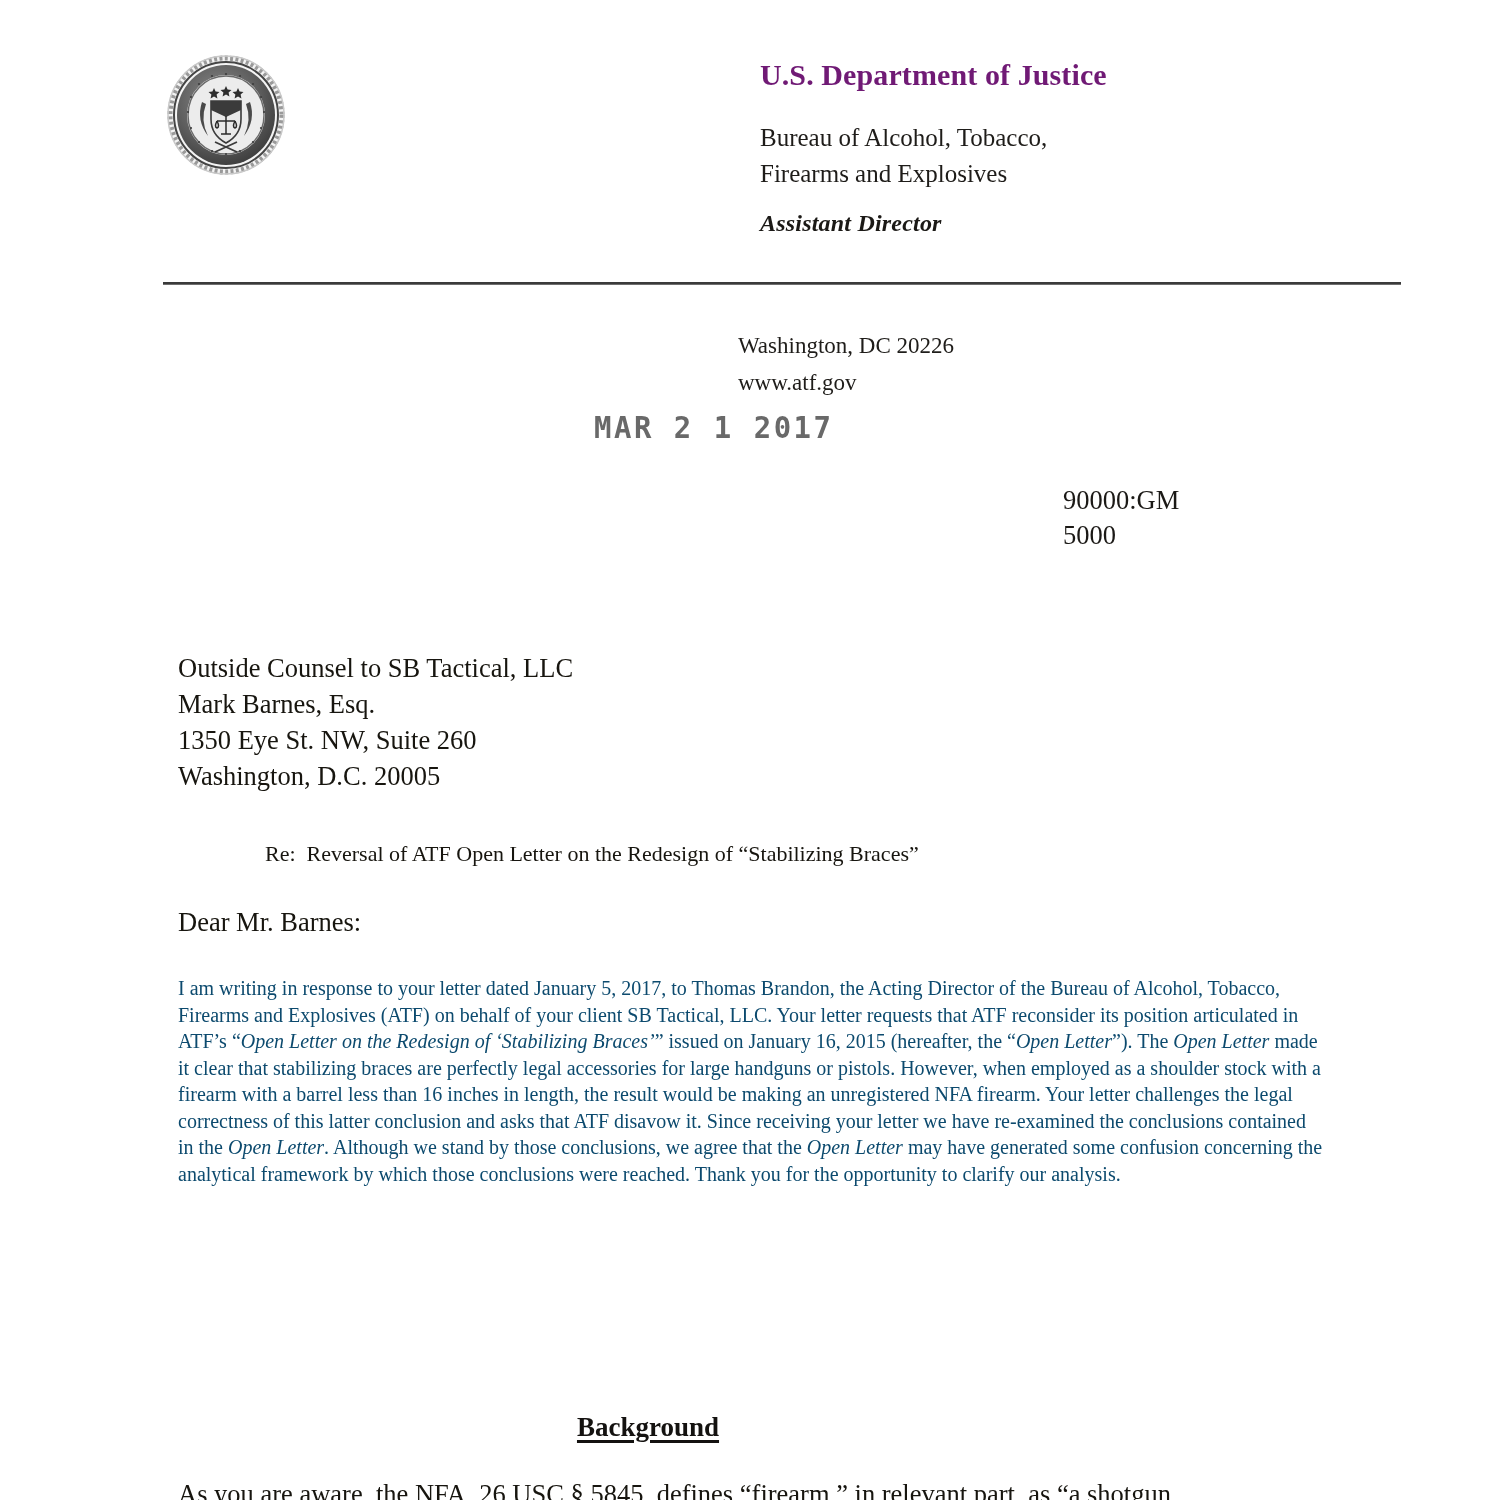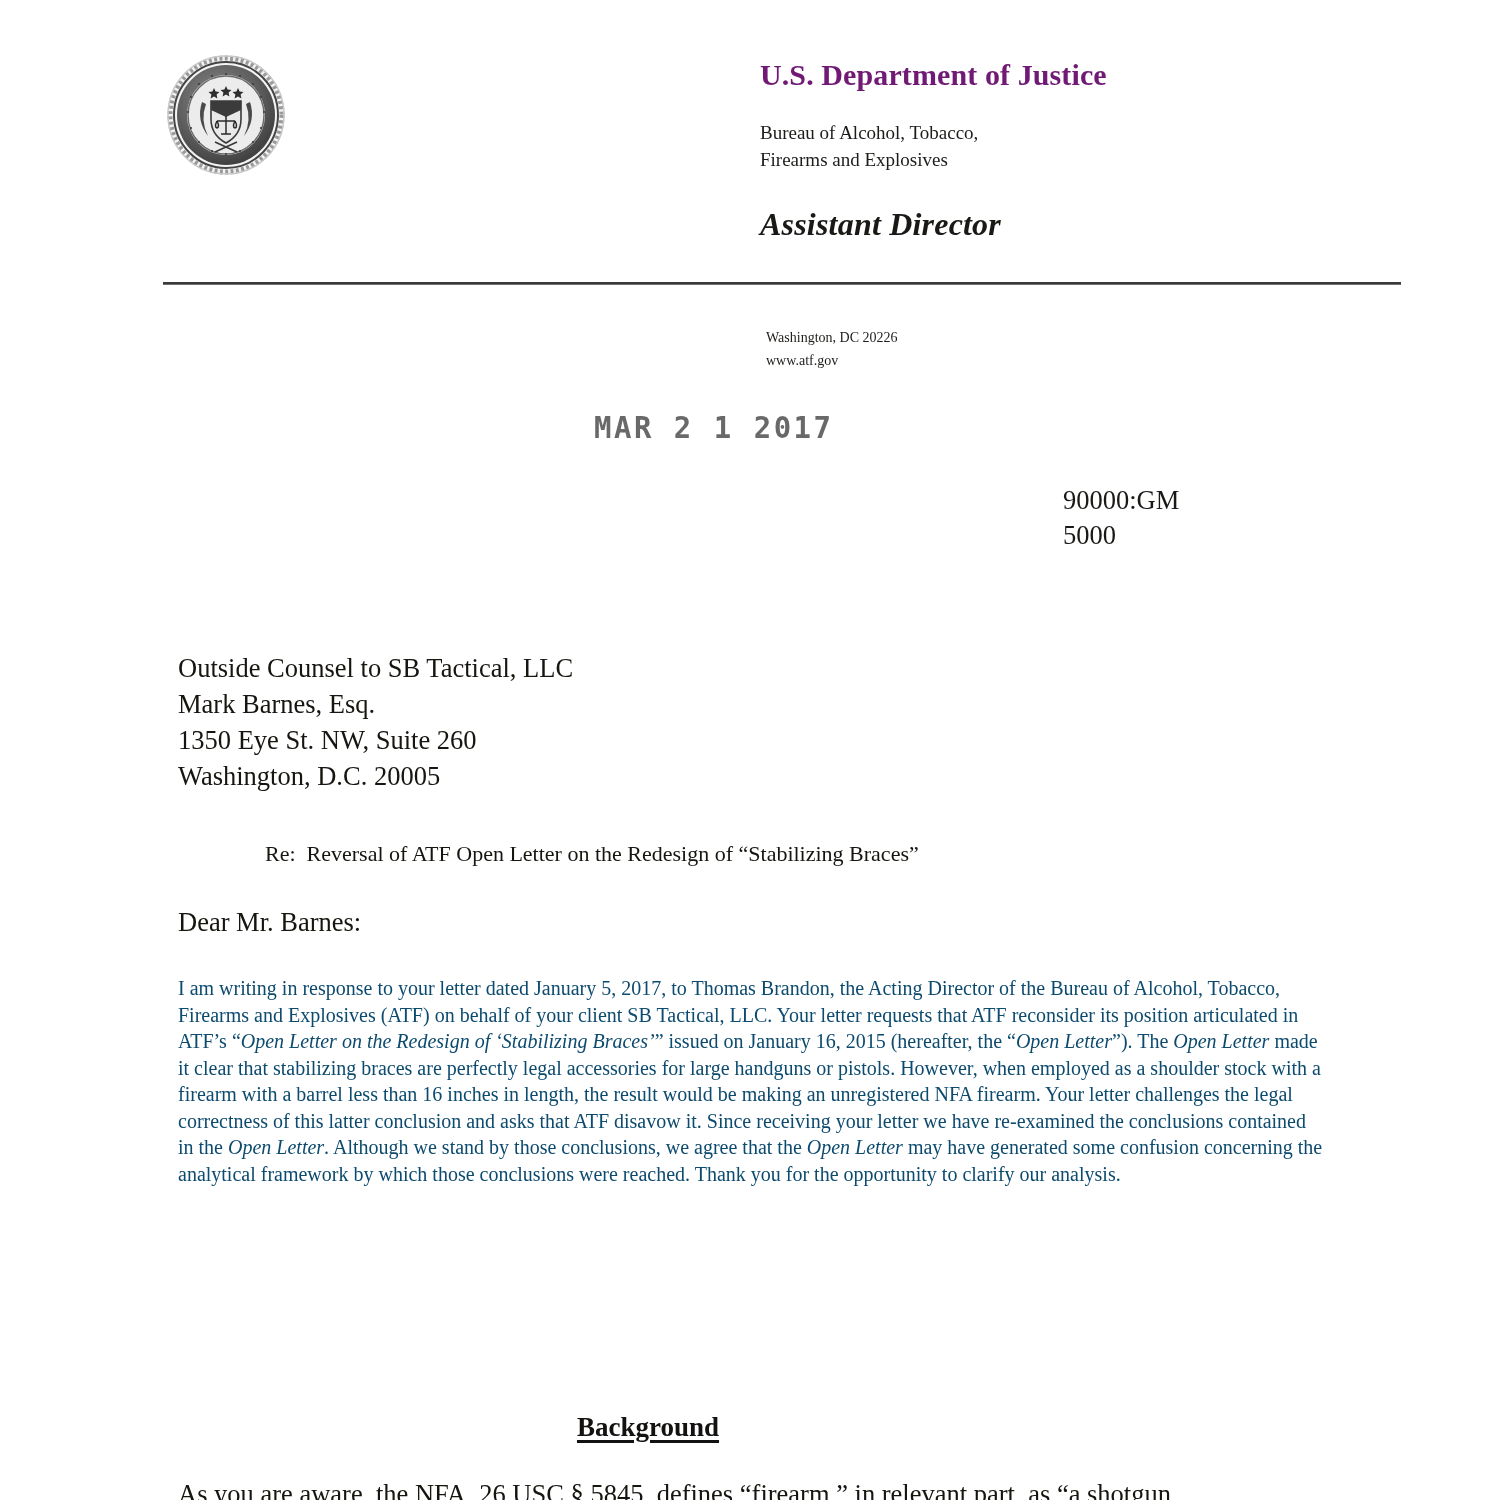--- a/index.html
+++ b/index.html
@@ -35,27 +35,27 @@
   }
   .lh-dept {
     font-size: 30px;
     font-weight: bold;
     letter-spacing: 0.1px;
     line-height: 1.1;
     color: #701a75;
   }
   .lh-bureau {
     margin-top: 29px;
-    font-size: 19px;
+    font-size: 25px;
     line-height: 1.42;
     color: #1e1c19;
   }
   .lh-role {
-    margin-top: 32px;
-    font-size: 32px;
+    margin-top: 19px;
+    font-size: 24px;
     font-style: italic;
     font-weight: bold;
     letter-spacing: 0.2px;
     color: #1b1916;
   }
 
   .rule {
     position: absolute;
     left: 163px;
     top: 282px;
@@ -66,23 +66,23 @@
   .rule::after{
     content:"";
     position:absolute;
     left:0; top:2px;
     width:100%; height:1px;
     background:#6f6f6f;
   }
 
   .addr-gov {
     position: absolute;
-    left: 766px;
+    left: 738px;
     top: 327px;
-    font-size: 14px;
+    font-size: 23px;
     line-height: 1.62;
     color: #1f1d1a;
   }
 
   .datestamp {
     position: absolute;
     left: 594px;
     top: 409px;
     font-family: "DejaVu Sans Mono", "Liberation Mono", monospace;
     font-size: 29px;

